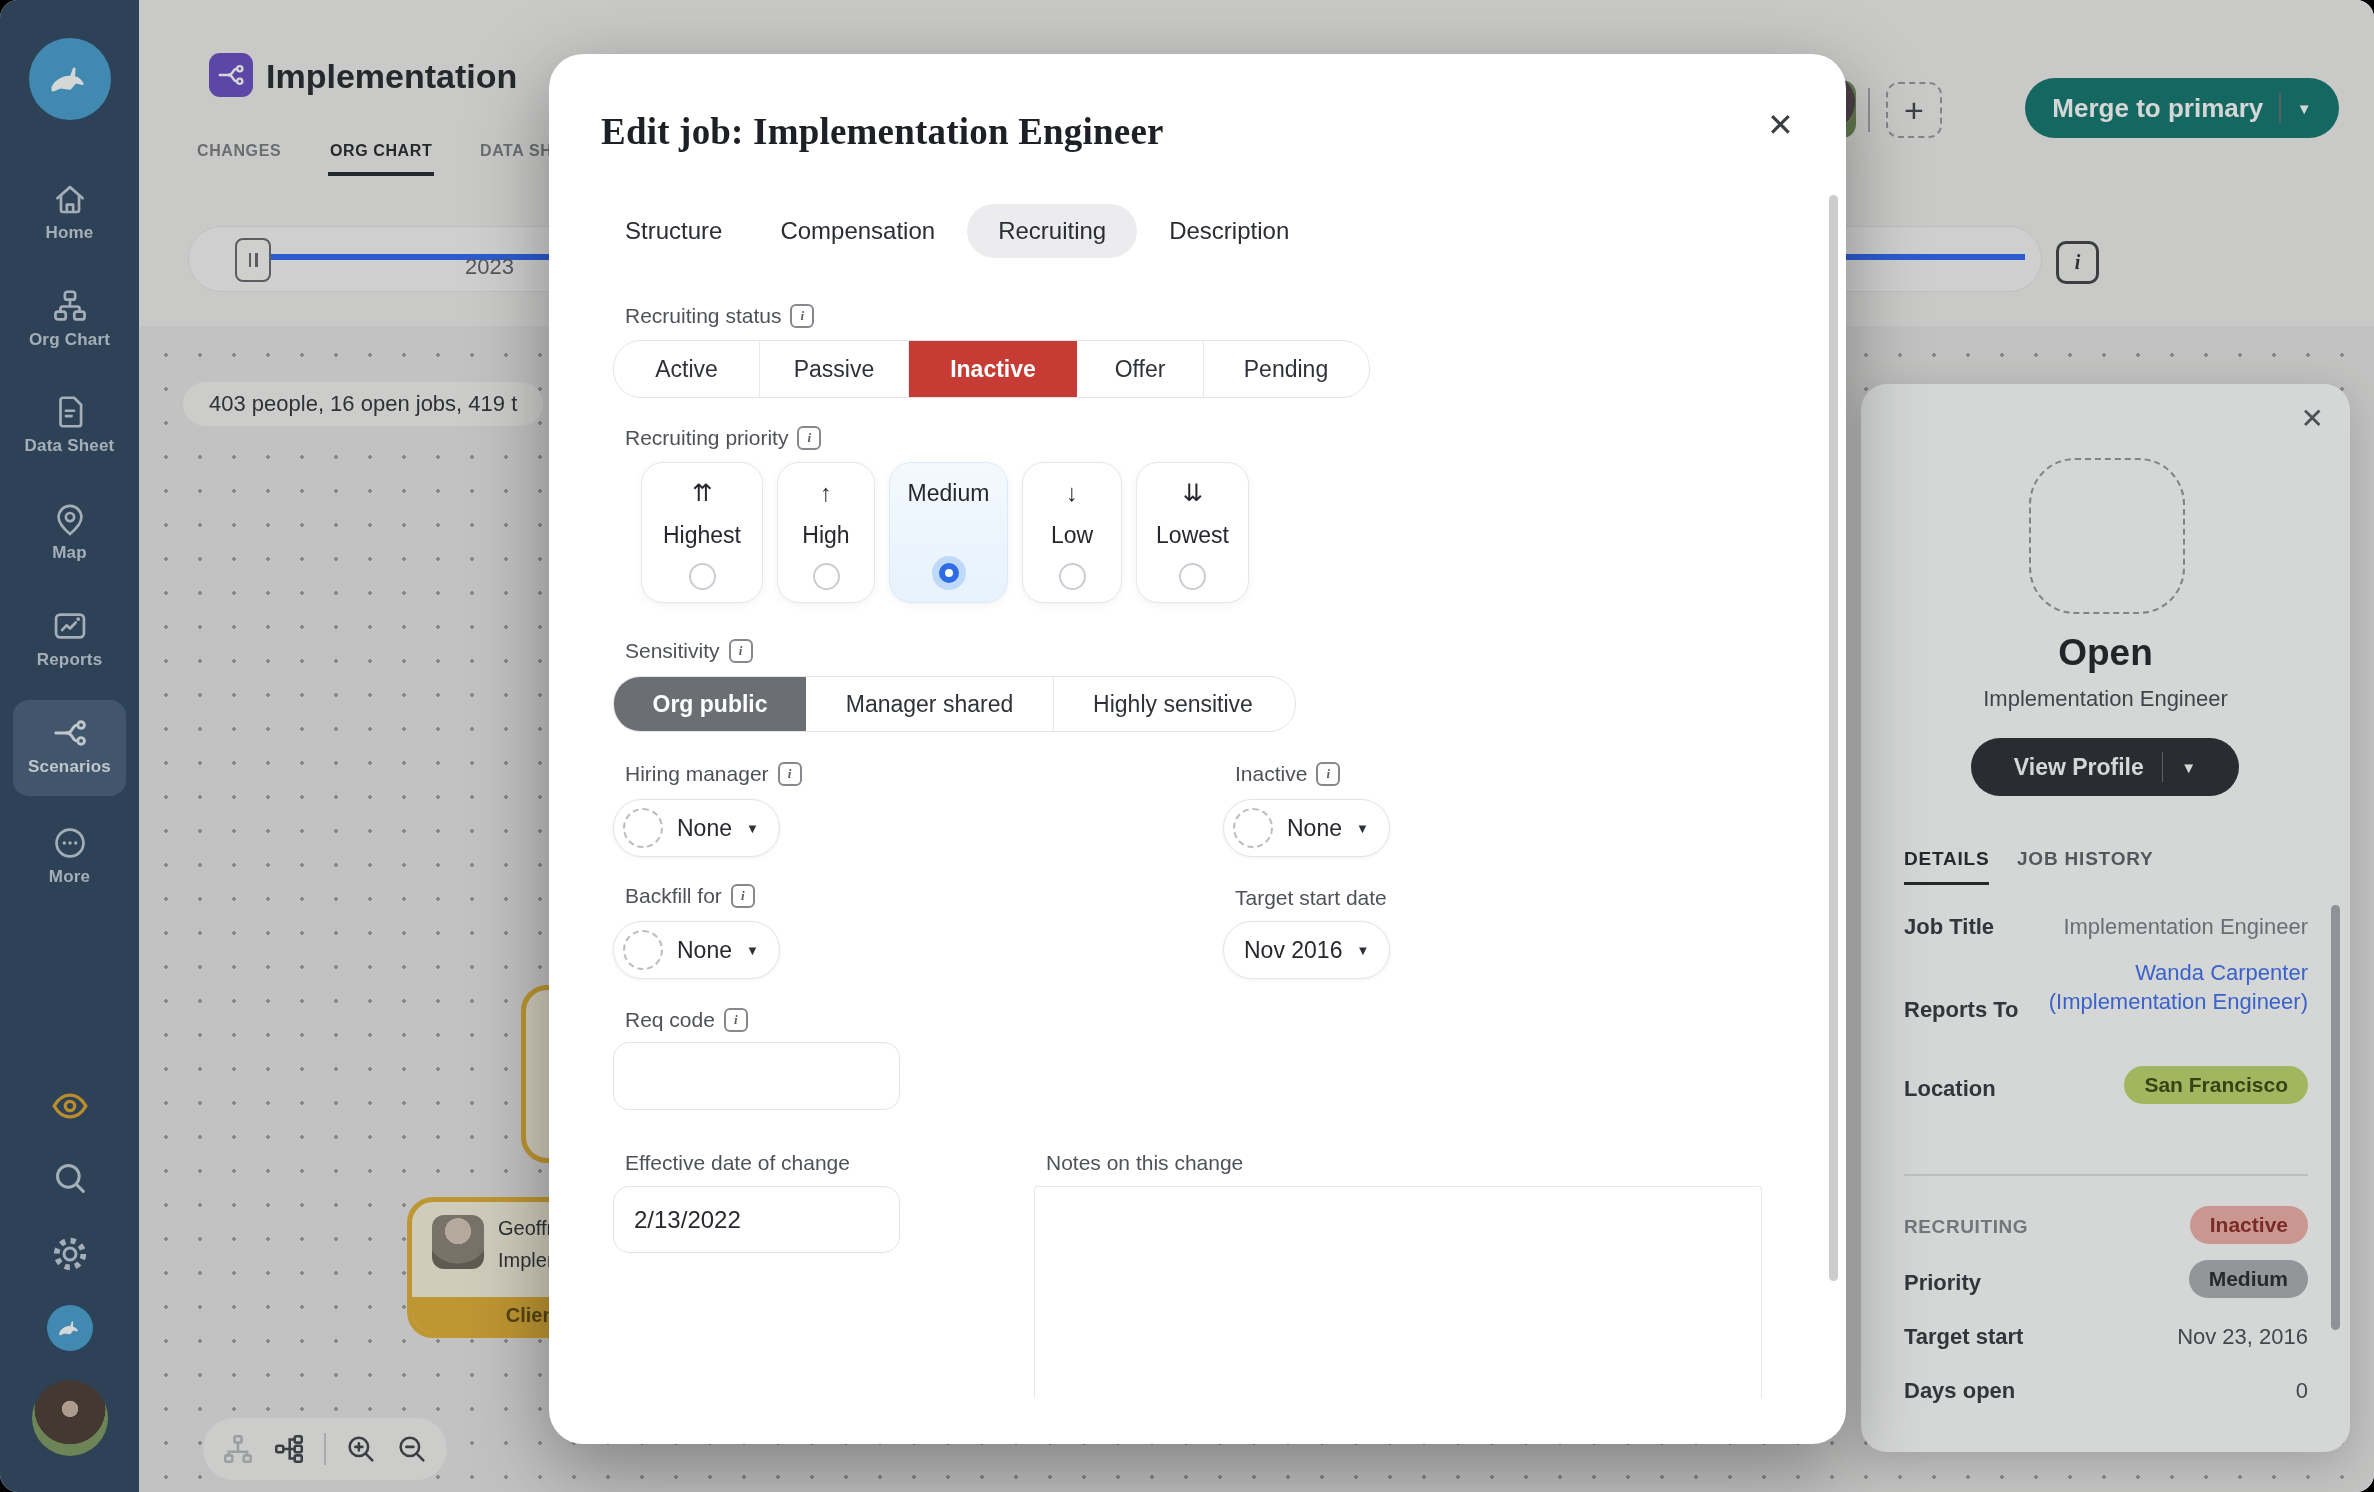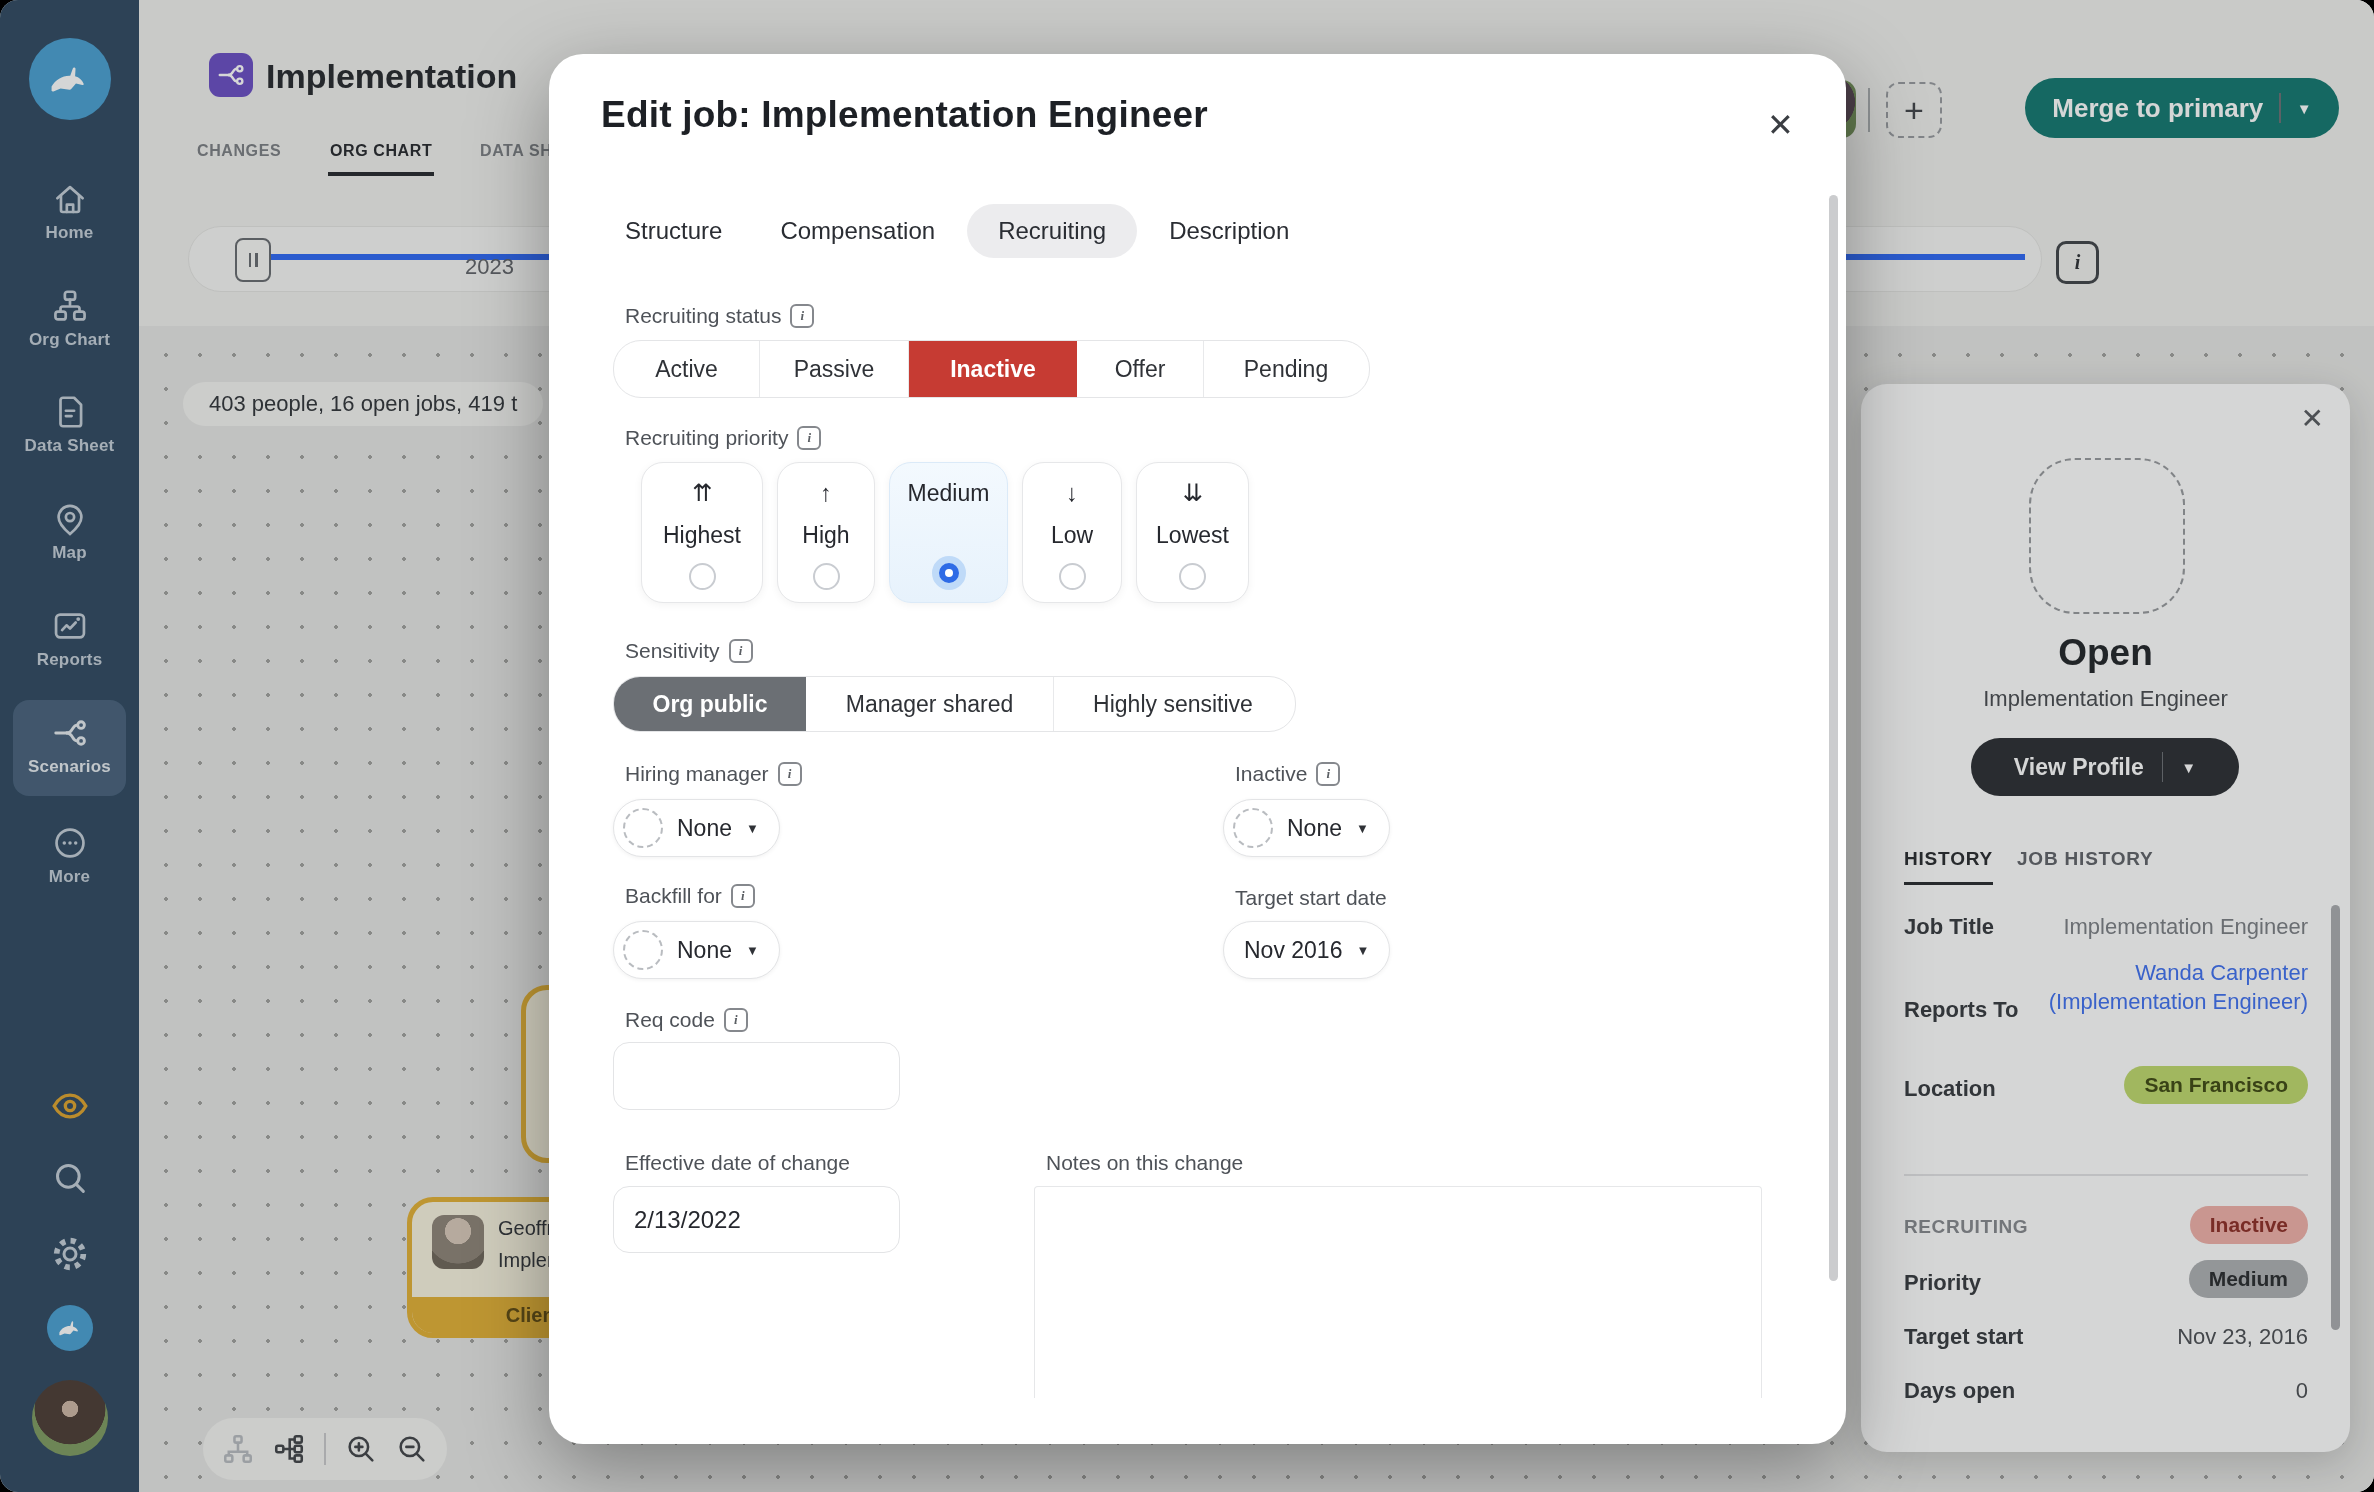--- a/index.html
+++ b/index.html
@@ -87,21 +87,21 @@
   .pbadge{position:absolute;right:42px;height:38px;padding:0 20px;border-radius:19px;font-size:21px;font-weight:bold;display:flex;align-items:center;}
   .pbadge.green{background:#BFD96B;color:#3C470F;}
   .pbadge.pink{background:#F0AFA8;color:#8C2B24;}
   .pbadge.gray{background:#ADAFB2;color:#26282B;}
   .panel-div{position:absolute;left:43px;right:42px;top:790px;height:1.5px;background:#E3E3E5;}
   .panel-scroll{position:absolute;right:10px;top:521px;width:9px;height:425px;background:#A9ABAE;border-radius:5px;}
 
   
   .dim-overlay{position:absolute;inset:0;background:rgba(47,49,51,.20);z-index:30;}
   .modal{position:absolute;left:549px;top:54px;width:1297px;height:1390px;background:#fff;border-radius:34px;box-shadow:0 24px 80px rgba(0,0,0,.35);z-index:40;}
-  .modal-title{position:absolute;left:52px;top:40px;font-size:37px;font-weight:bold;color:#1D2025;letter-spacing:.2px;}
+  .modal-title{position:absolute;left:52px;top:56px;font-size:37px;font-weight:bold;color:#1D2025;letter-spacing:.2px;font-family:Liberation Serif, serif;}
   .modal-close{position:absolute;left:1218px;top:52px;font-size:32px;color:#3A3D42;font-weight:300;cursor:default;}
   .modal-tabs{position:absolute;left:76px;top:150px;display:flex;align-items:center;}
   .mtab{font-size:24px;color:#2A2D33;padding:13px 0;}
   .mtab.pill{background:#ECECEE;border-radius:29px;padding:13px 31px;}
   .gap58{margin-left:58px;} .gap32{margin-left:32px;}
 
   .sec-label{position:absolute;font-size:21px;color:#4E5258;display:flex;align-items:center;gap:9px;}
   .mini-info{display:inline-flex;width:20px;height:20px;border:2px solid #85888D;border-radius:6px;color:#5A5E63;font-size:13px;font-weight:bold;align-items:center;justify-content:center;font-family:"Liberation Serif",serif;font-style:italic;}
 
   .status-group{position:absolute;left:64px;top:286px;width:755px;height:56px;border:1.5px solid #E4E5E7;border-radius:28px;display:flex;overflow:hidden;background:#fff;}
@@ -327,21 +327,21 @@
     <span class="panel-close">✕</span>
     <div class="panel-avatar"></div>
     <div class="panel-open">Open</div>
     <div class="panel-job">Implementation Engineer</div>
     <div class="view-profile">
       <span class="vplabel">View Profile</span>
       <span class="btn-vdiv"></span>
       <span class="caret">▼</span>
     </div>
 
-    <span class="panel-tab active" style="left:43px">HISTORY</span>
+    <span class="panel-tab active" style="left:43px">DETAILS</span>
     <span class="panel-tab" style="left:156px">JOB HISTORY</span>
 
     <span class="prow-label" style="top:530px">Job Title</span>
     <span class="prow-value" style="top:530px">Implementation Engineer</span>
 
     <span class="prow-label" style="top:613px">Reports To</span>
     <span class="prow-value link" style="top:574px">Wanda Carpenter (Implementation Engineer)</span>
 
     <span class="prow-label" style="top:692px">Location</span>
     <span class="pbadge green" style="top:682px">San Francisco</span>

